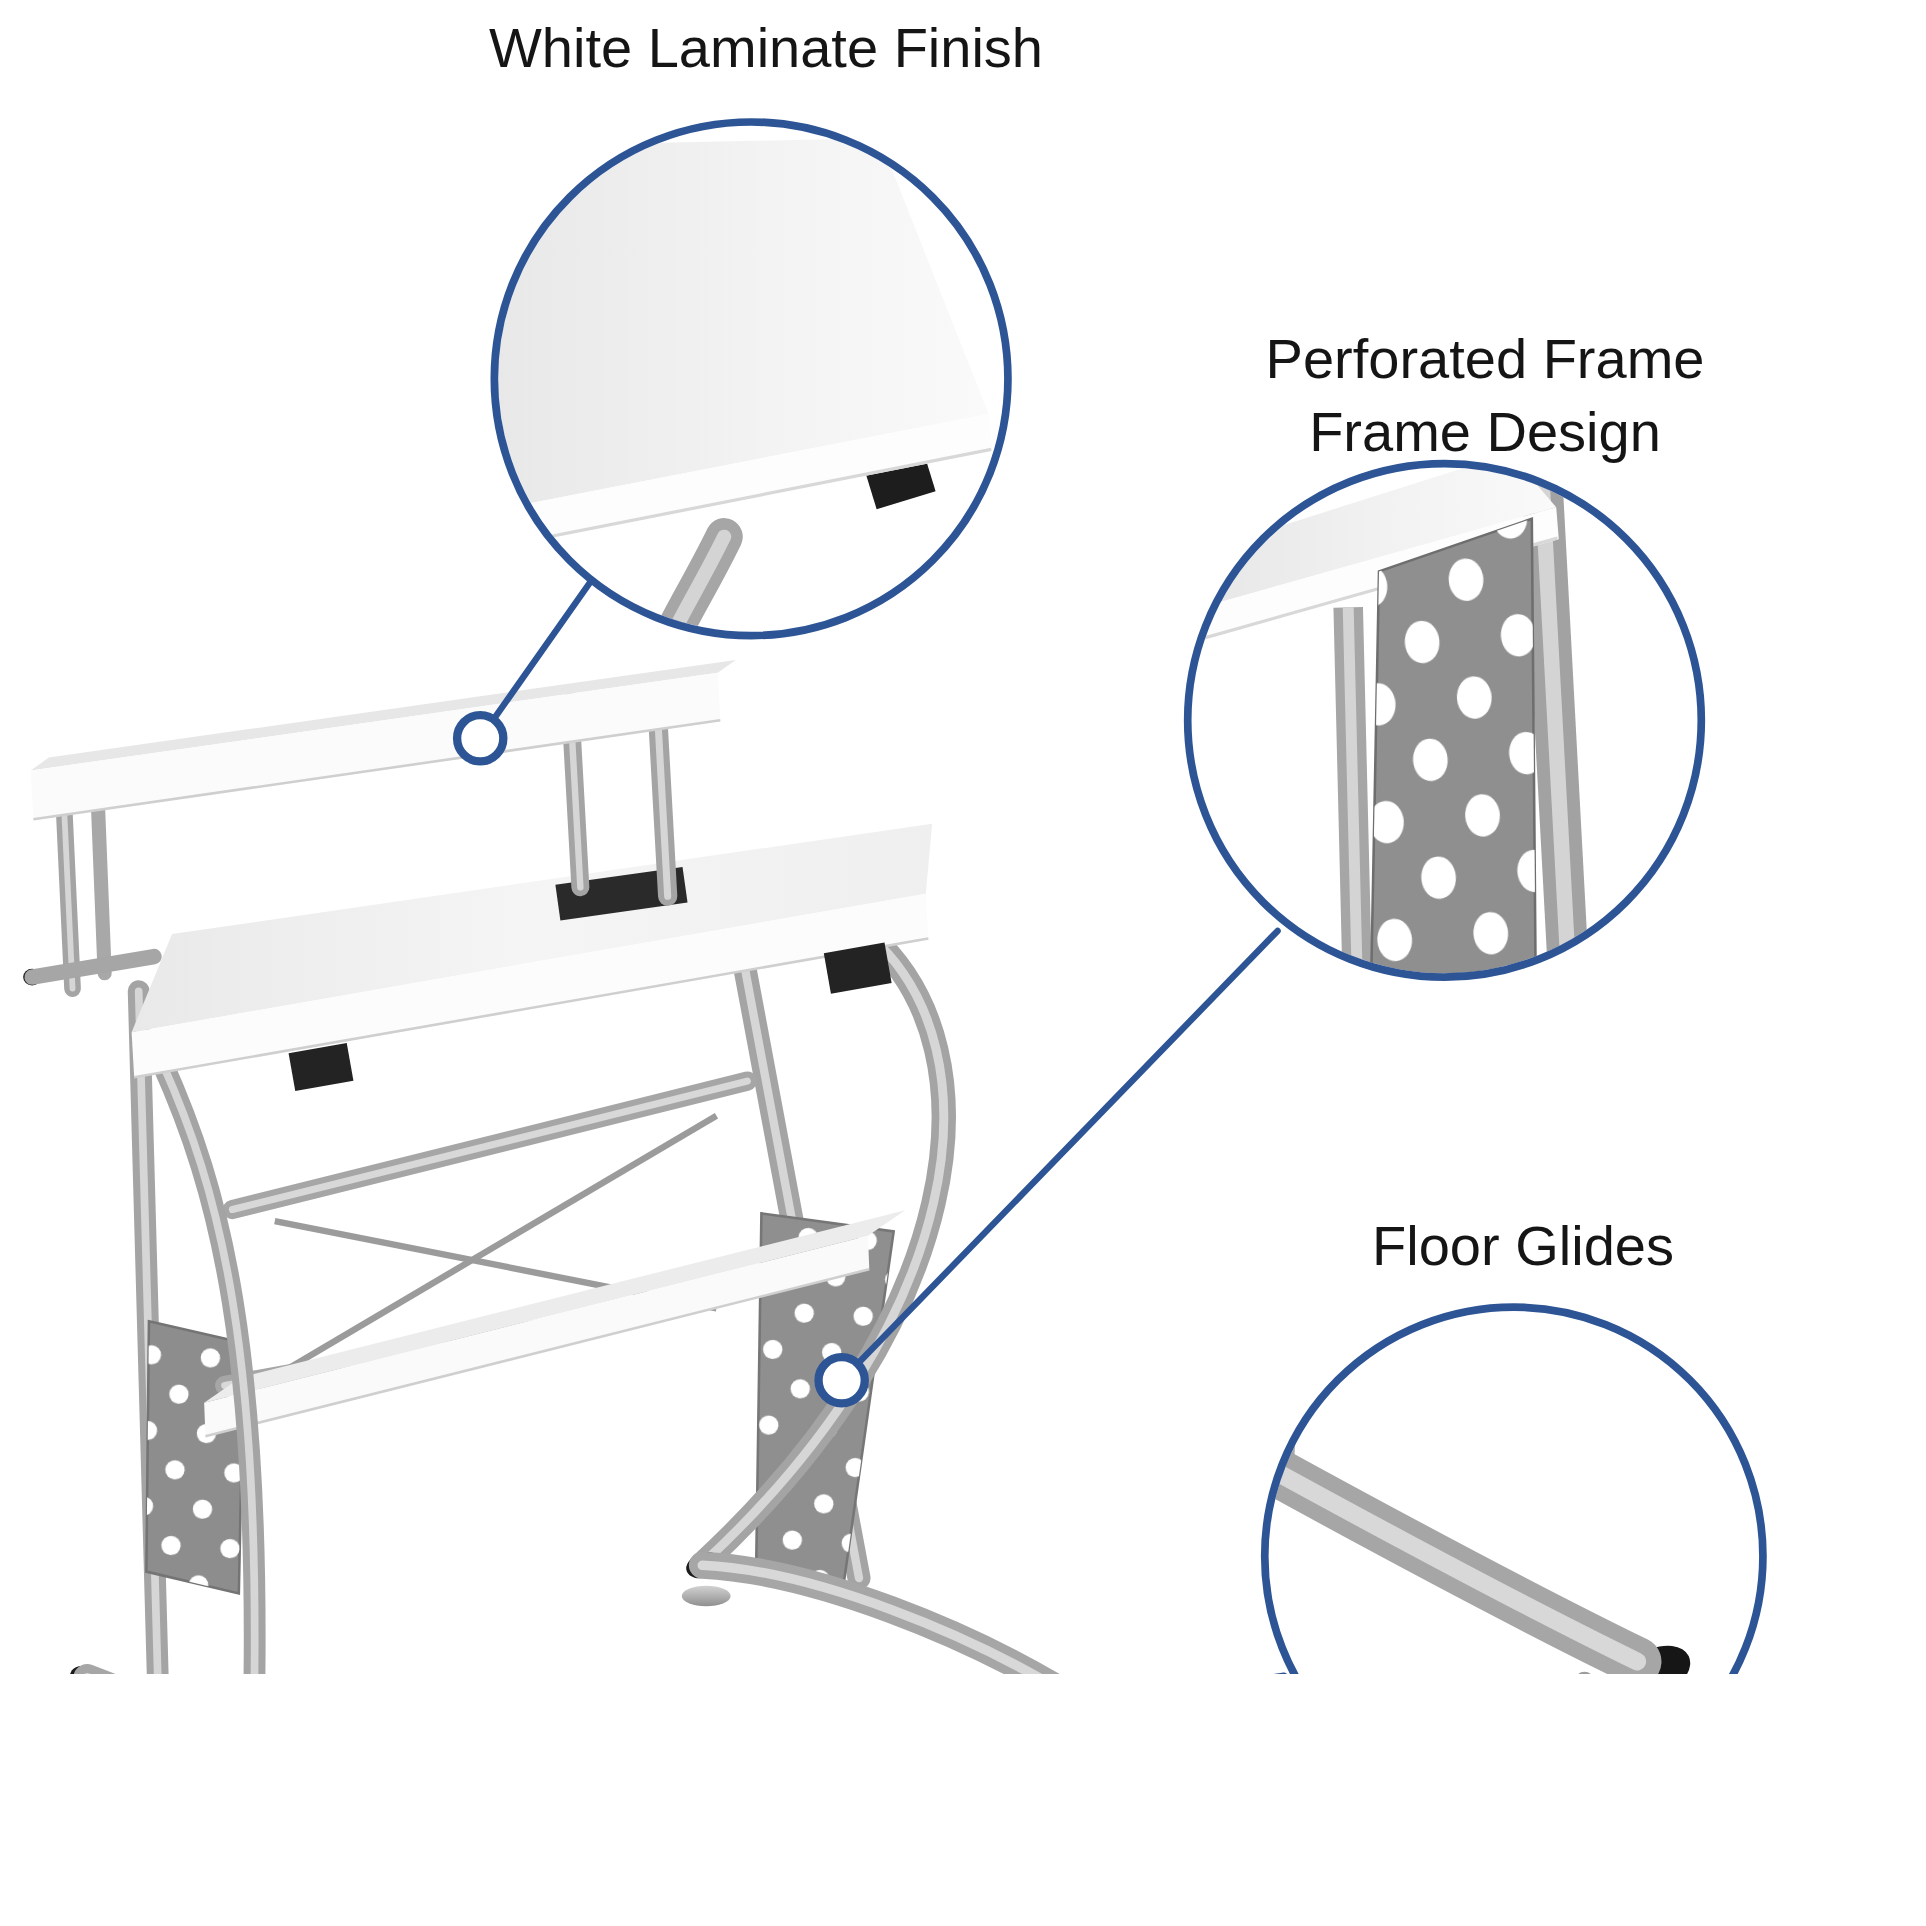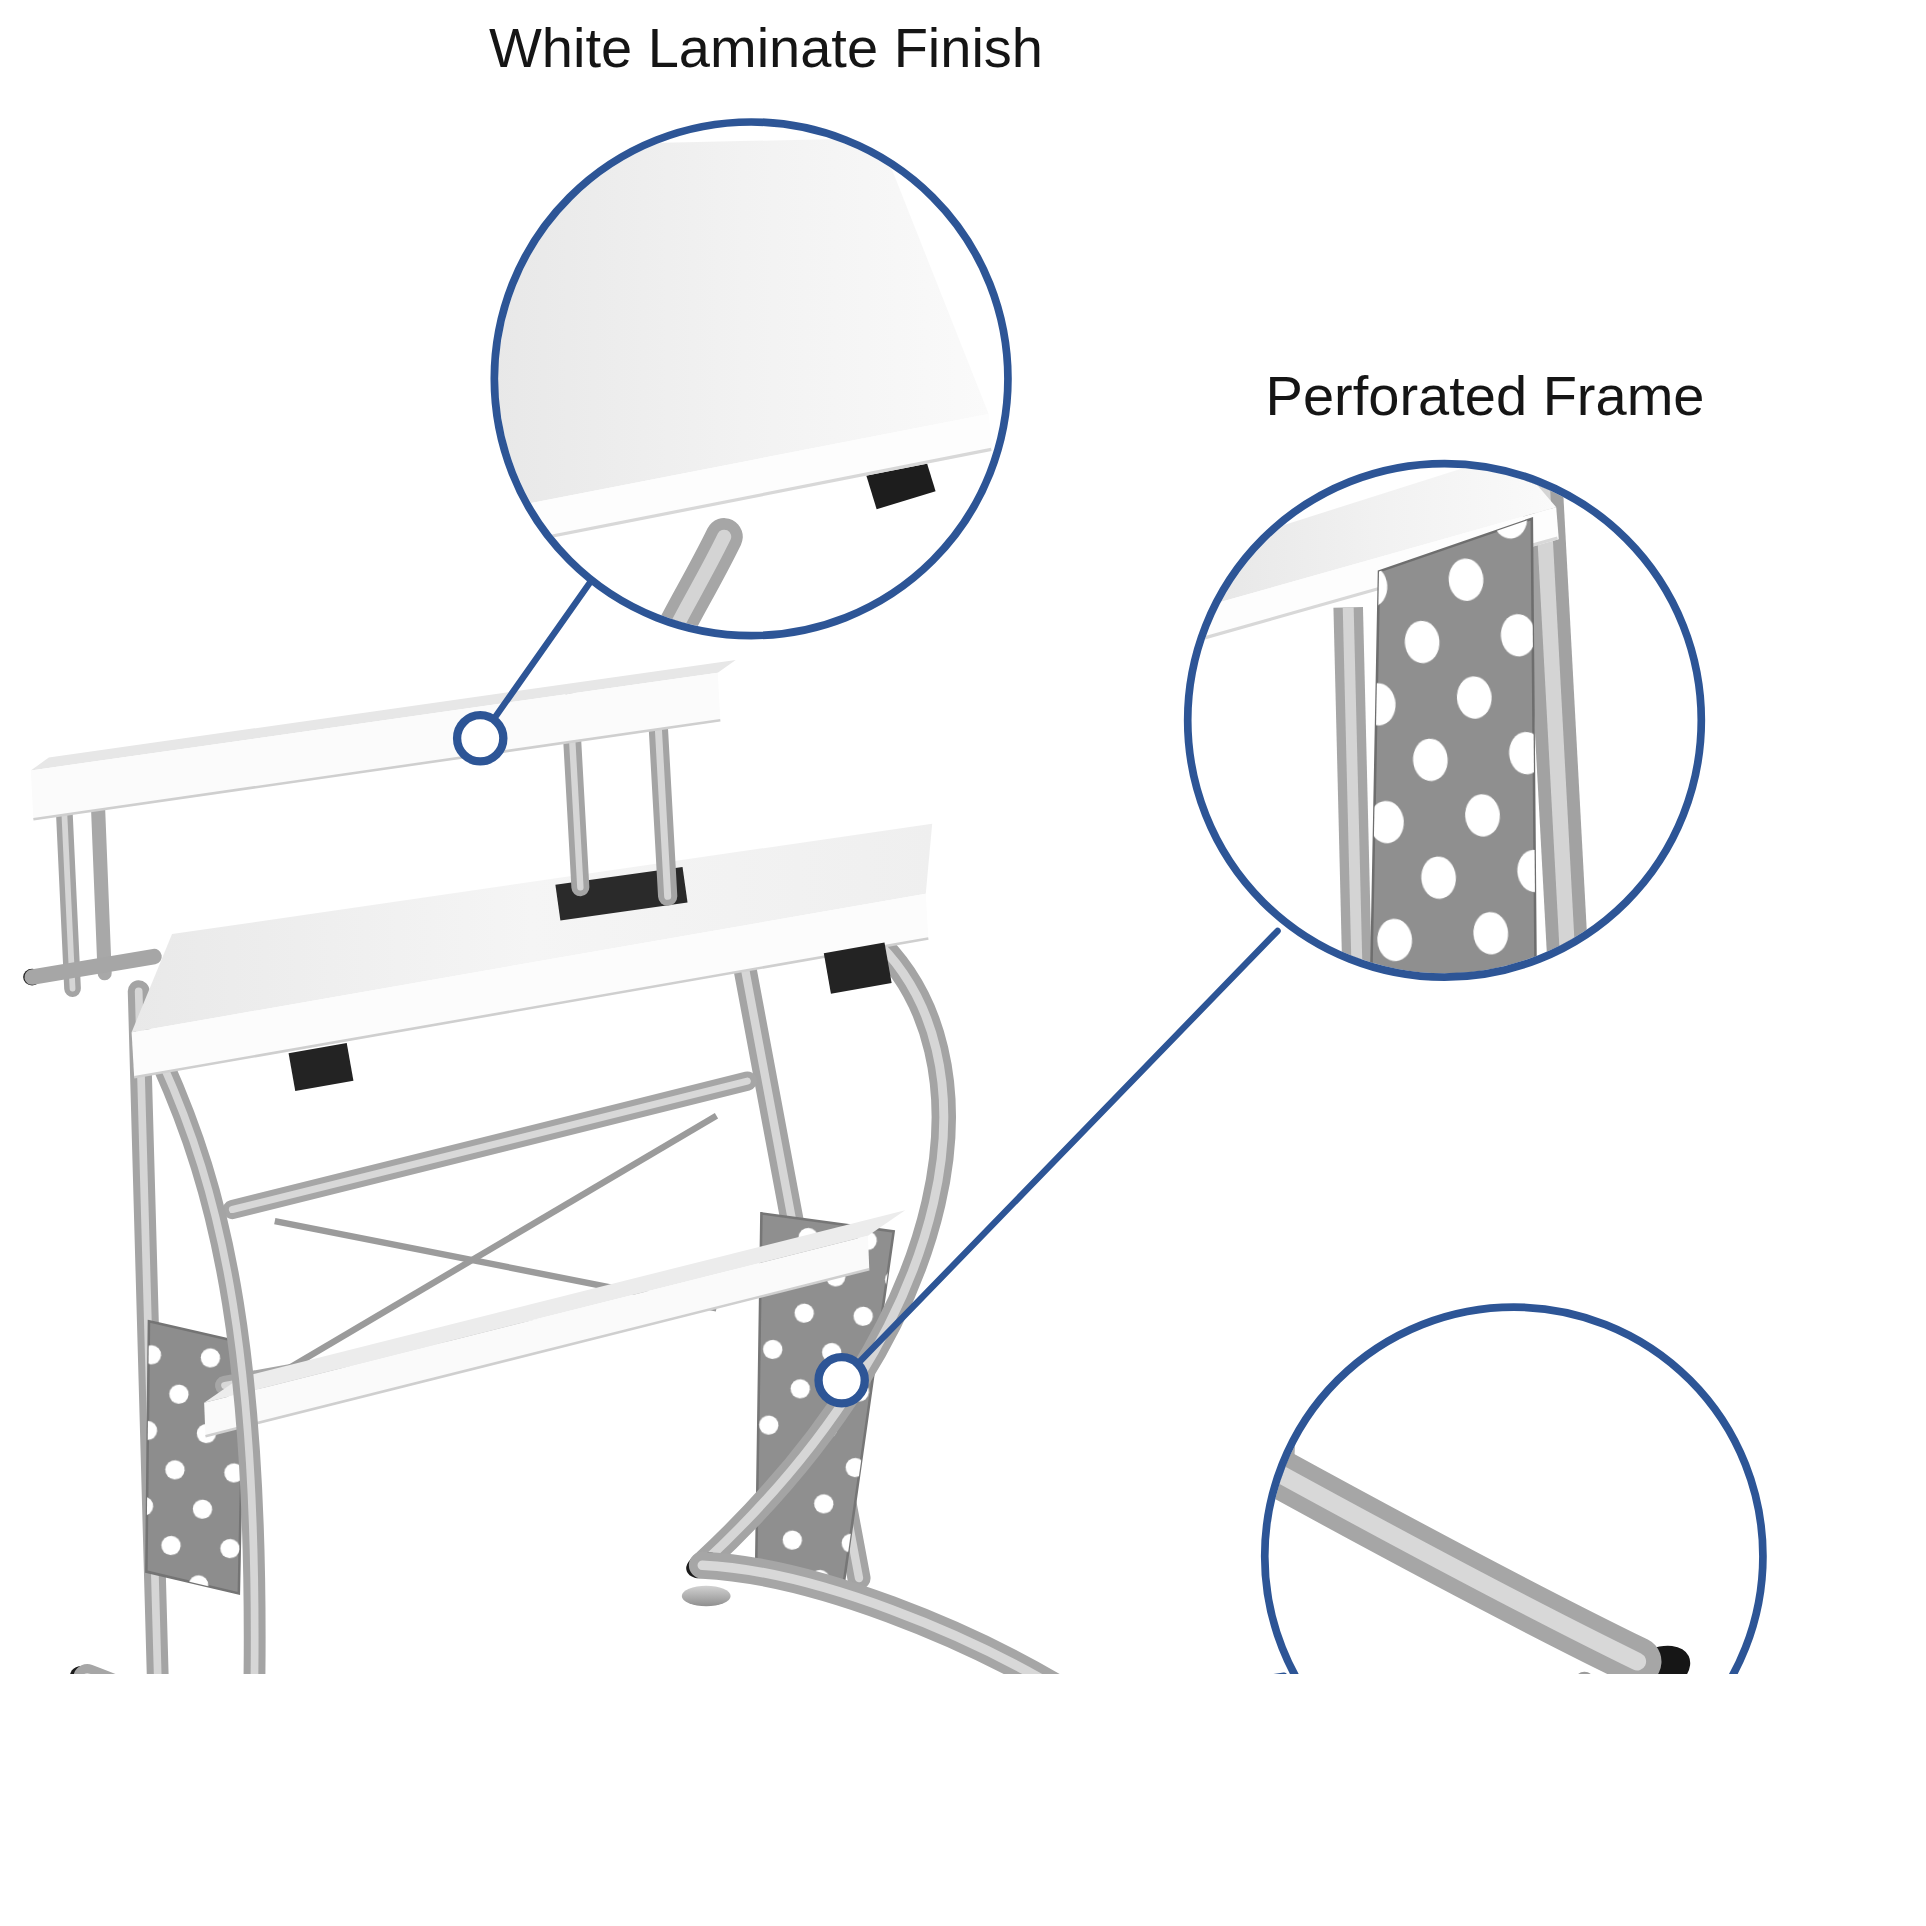--- a/index.html
+++ b/index.html
@@ -199,19 +199,21 @@
     <circle cx="2358" cy="2424" r="388" fill="none" stroke="#2d5596" stroke-width="12"></circle>
   </g>
 </svg>
 
 <div class="callout-label" style="left:766px; top:48px;">
   <span>White Laminate Finish</span>
 </div>
 
 <div class="callout-label" style="left:1485px; top:396px;">
   <span>Perforated Frame</span>
+  <span>Frame Design</span>
 </div>
 
 <div class="callout-label" style="left:1523px; top:1246px;">
+  <span>Floor Glides</span>
 </div>
 
 </div>
 
 
 </body></html>

